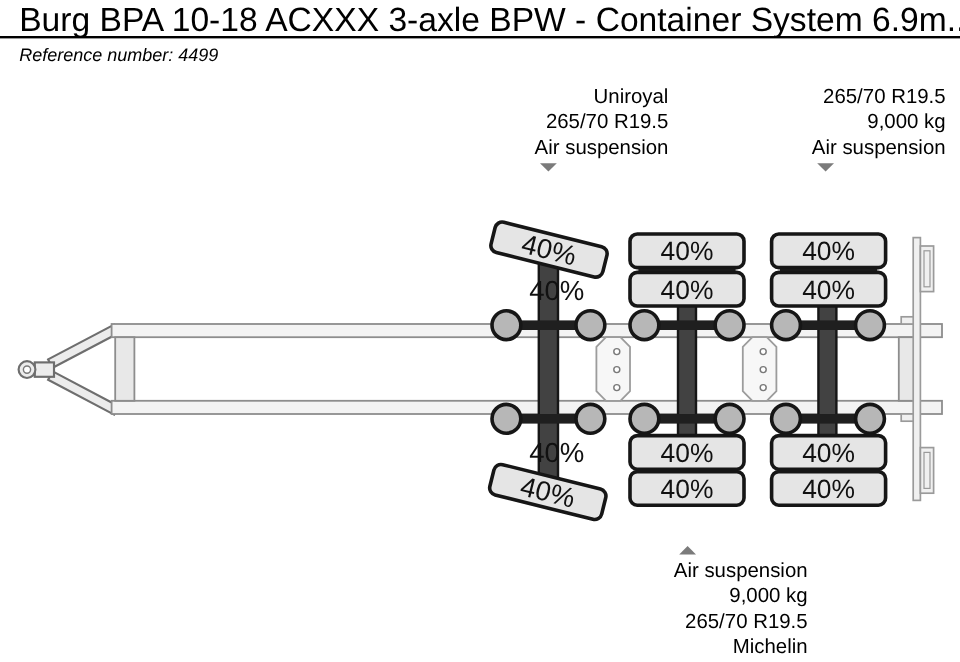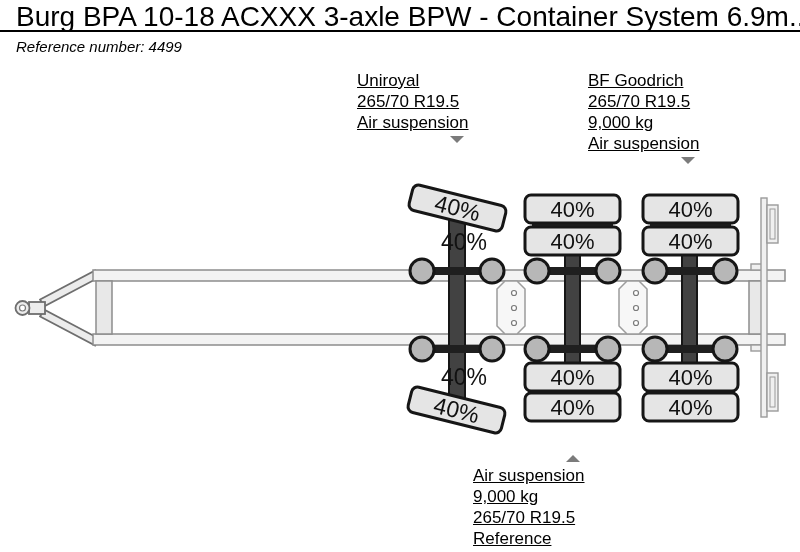--- a/index.html
+++ b/index.html
@@ -2,21 +2,21 @@
 <html><head>
 <meta charset="utf-8">
 <style>
   html,body{margin:0;padding:0;background:#fff;}
   .stage{position:relative;width:800px;height:552px;background:#fff;overflow:hidden;
          font-family:"Liberation Sans","DejaVu Sans",sans-serif;color:#000;}
   .title{position:absolute;left:16px;top:1px;width:784px;font-size:28px;line-height:31px;
          white-space:nowrap;overflow:hidden;}
   .rule{position:absolute;left:0;top:30px;width:800px;height:0;border-top:2px solid #000;}
   .ref{position:absolute;left:16px;top:38px;font-size:15px;line-height:18px;font-style:italic;}
-  .spec-label{position:absolute;width:200px;text-align:left;font-size:17px;line-height:21px;text-decoration:underline;}
+  .spec-label{position:absolute;width:200px;text-align:right;font-size:17px;line-height:21px;}
   .arrow-down{width:0;height:0;border-left:7px solid transparent;border-right:7px solid transparent;
               border-top:7px solid #7b7b7b;margin:3px auto 0;}
   .arrow-up{width:0;height:0;border-left:7px solid transparent;border-right:7px solid transparent;
             border-bottom:7px solid #7b7b7b;margin:0 auto 3px;}
   svg{position:absolute;left:0;top:0;}
   .rail{fill:#f3f3f3;stroke:#8d8d8d;stroke-width:1.5;}
   .xmember{fill:#e8e8e8;stroke:#8d8d8d;stroke-width:1.5;}
   .plate{fill:#f7f7f7;stroke:#9c9c9c;stroke-width:1.5;}
   .hole{fill:#ffffff;stroke:#7a7a7a;stroke-width:1.2;}
   .draw{fill:#ececec;stroke:#6e6e6e;stroke-width:1.8;}
@@ -141,28 +141,27 @@
   </svg>
 
   <div class="spec-label" style="left:357px;top:70px;">
     <div>Uniroyal</div>
     <div>265/70 R19.5</div>
     <div>Air suspension</div>
     <div class="arrow-down"></div>
   </div>
 
   <div class="spec-label" style="left:588px;top:70px;">
-    <div>BF Goodrich</div>
     <div>265/70 R19.5</div>
     <div>9,000 kg</div>
     <div>Air suspension</div>
     <div class="arrow-down"></div>
   </div>
 
   <div class="spec-label" style="left:473px;top:455px;">
     <div class="arrow-up"></div>
     <div>Air suspension</div>
     <div>9,000 kg</div>
     <div>265/70 R19.5</div>
-    <div>Reference</div>
+    <div>Michelin</div>
   </div>
 
 </div>
 
 </body></html>

